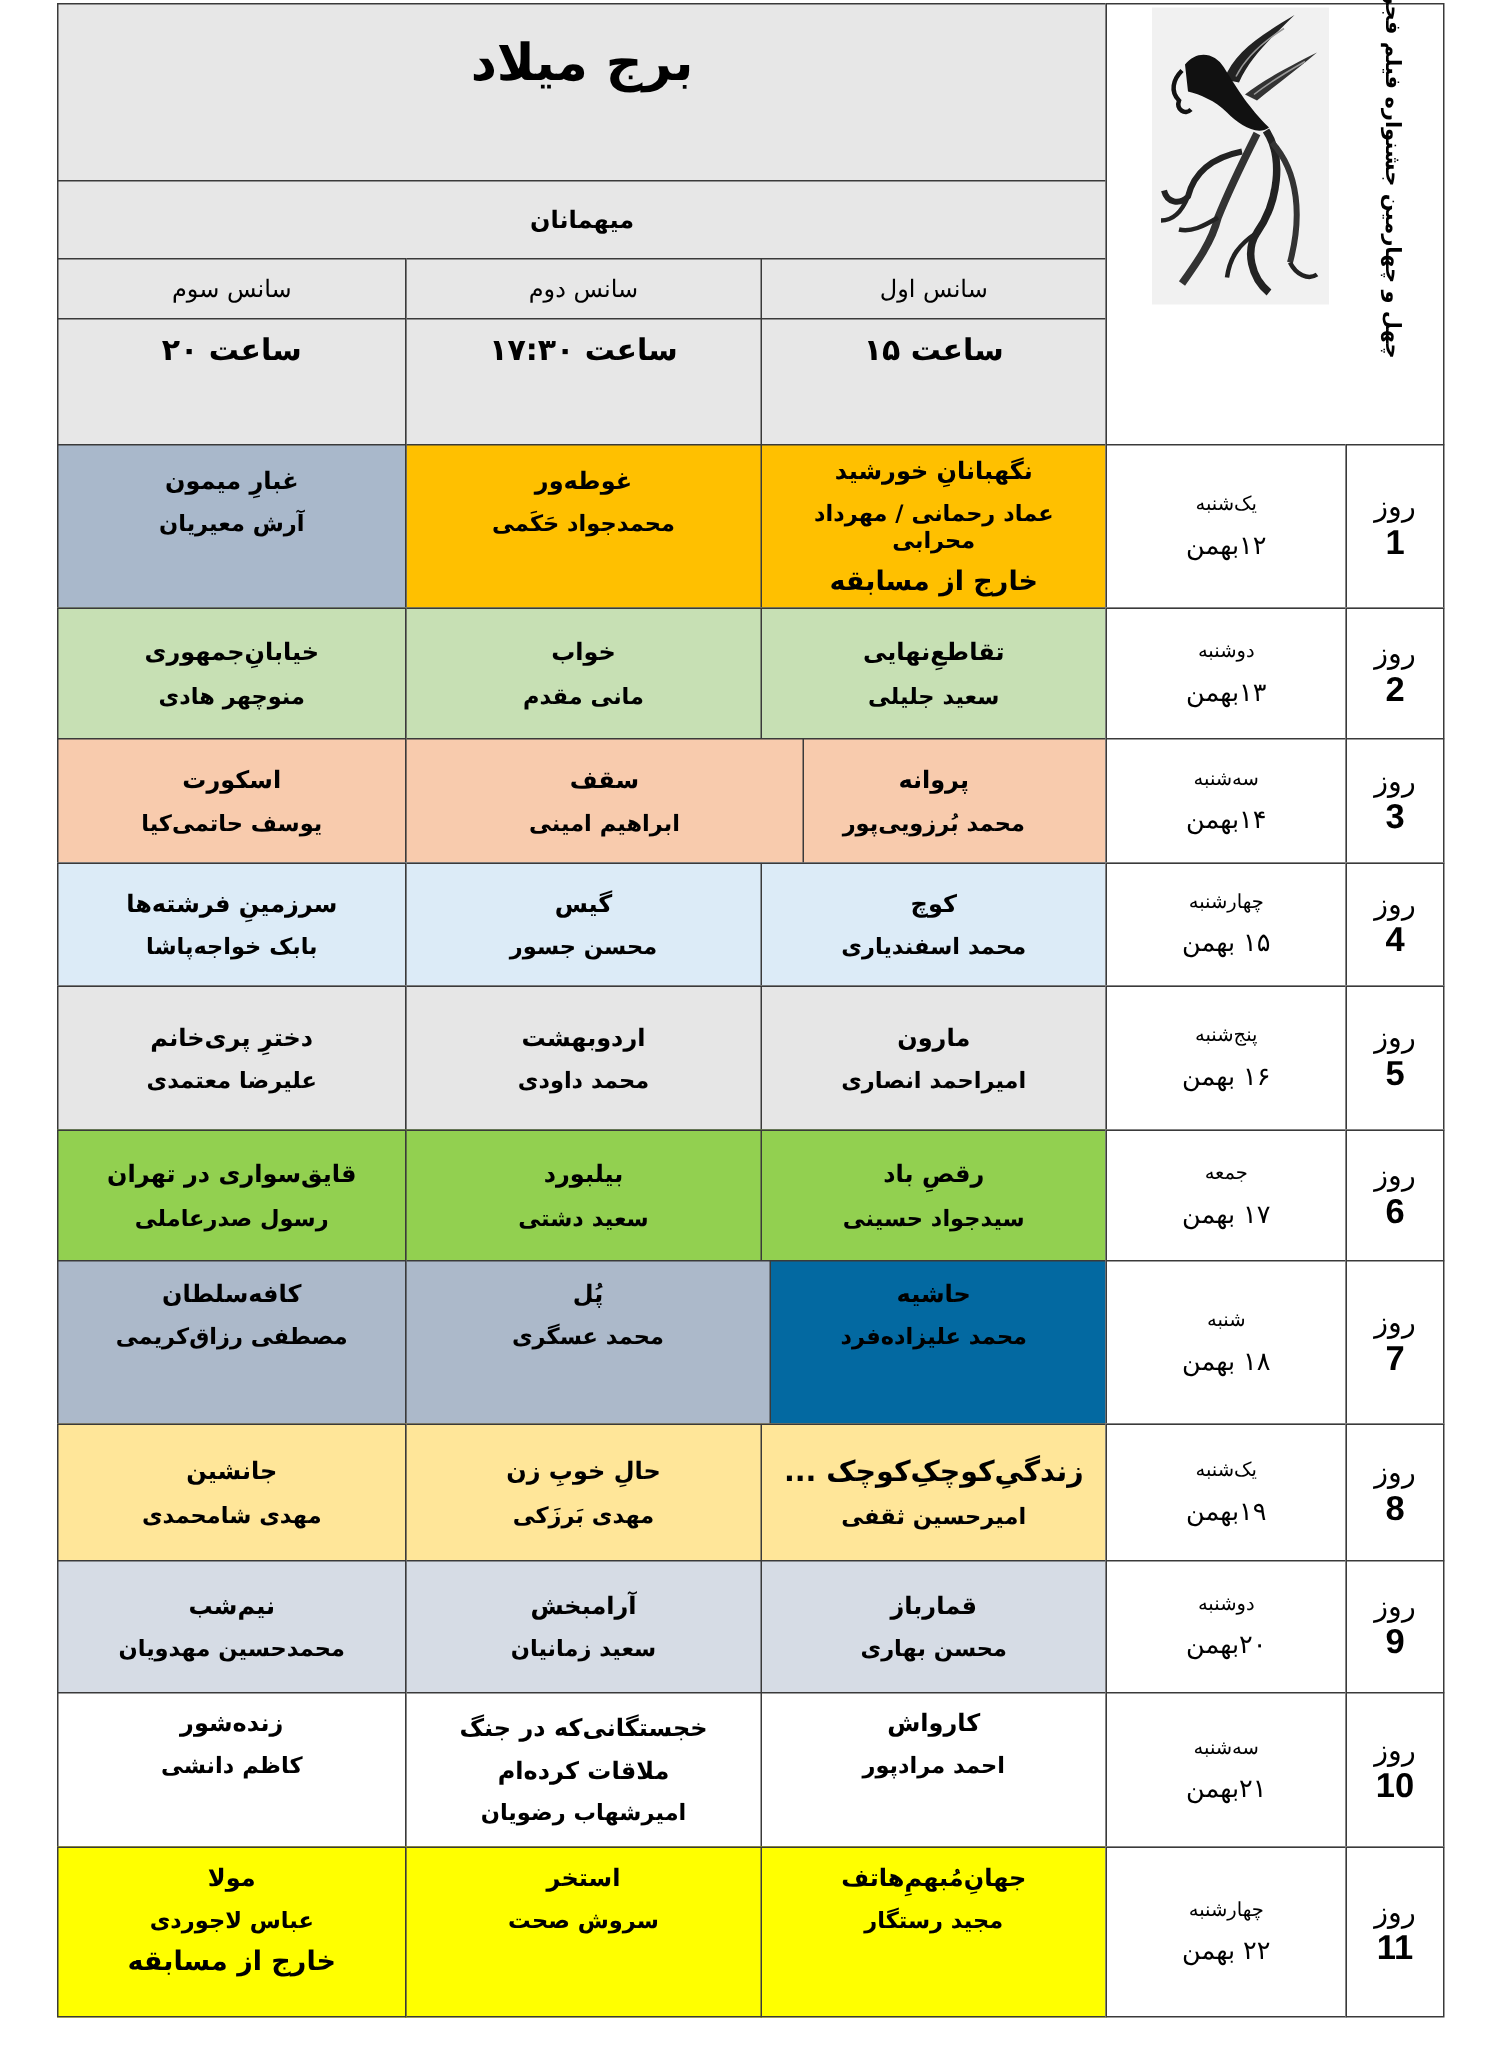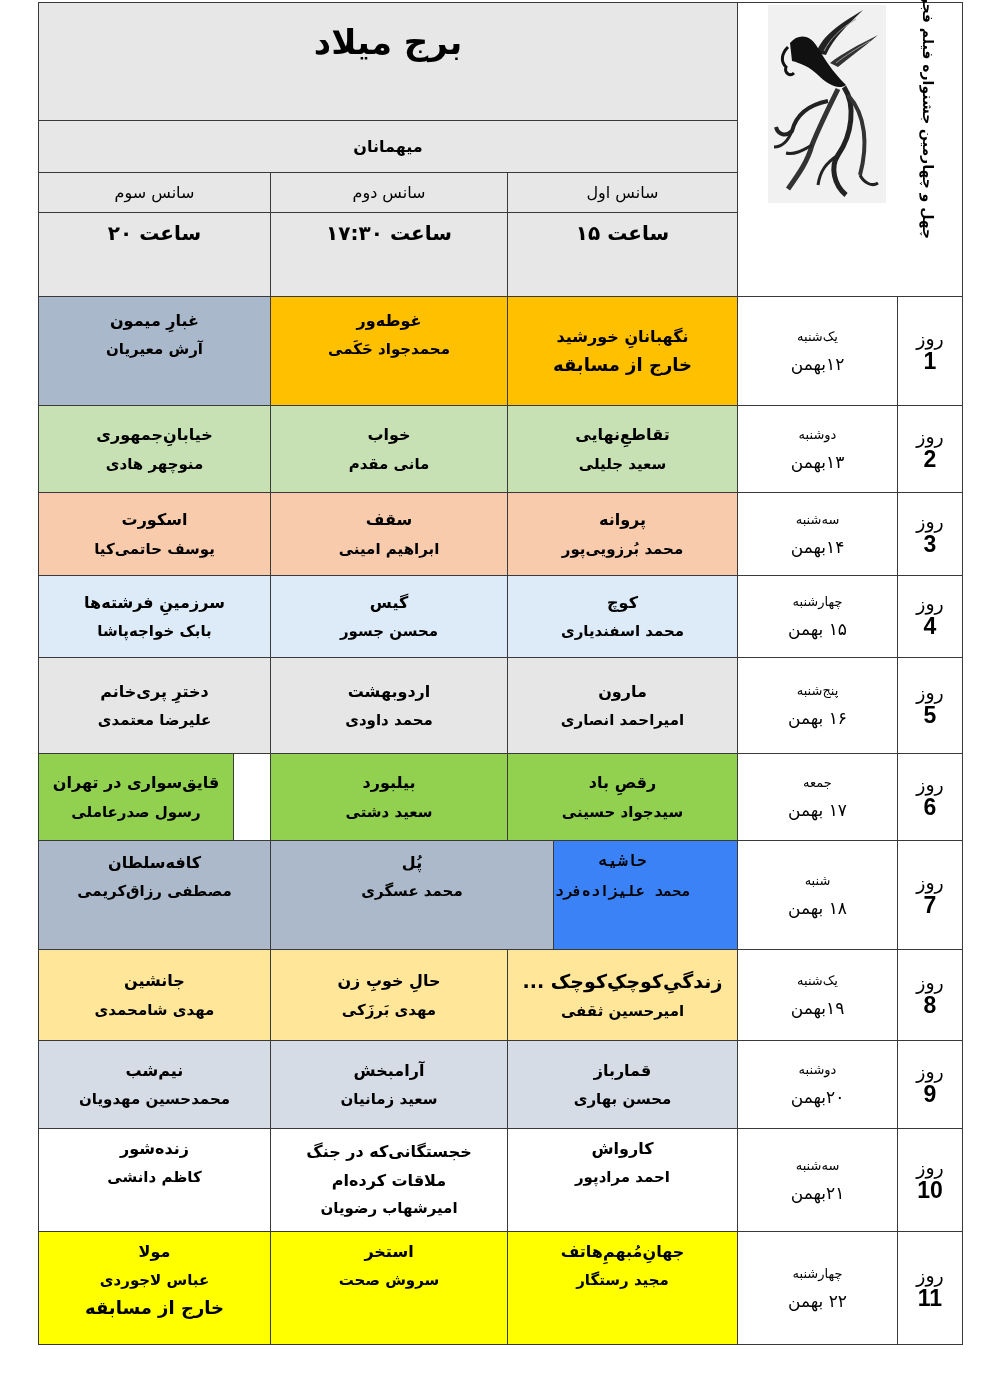--- a/index.html
+++ b/index.html
@@ -77,20 +77,21 @@
         <path d="M92 170 C96 178 104 182 110 178" stroke="#222" stroke-width="3" fill="none"></path>
         <path d="M24 126 C20 136 14 142 6 142" stroke="#222" stroke-width="3" fill="none"></path>
       </svg>
     </div>
     <div class="abs vert" style="left:182px;top:26px;height:210px;">چهل و چهارمین جشنواره فیلم فجر</div>
   </div>
 
   <div>
     <div class="abs b center cellpad" style="left:507px;top:296px;width:231px;height:110px;background:#ffc000;">
       <div class="film">نگهبانانِ خورشید</div>
+      <div class="dir">عماد رحمانی / مهرداد محرابی</div>
       <div class="note">خارج از مسابقه</div>
     </div>
     <div class="abs b center cellpad" style="left:270px;top:296px;width:238px;height:110px;background:#ffc000;justify-content:flex-start;padding-top:14px;">
       <div class="film">غوطه‌ور</div>
       <div class="dir">محمدجواد حَکَمی</div>
     </div>
     <div class="abs b center cellpad" style="left:38px;top:296px;width:233px;height:110px;background:#a9b8cb;justify-content:flex-start;padding-top:14px;">
       <div class="film">غبارِ میمون</div>
       <div class="dir">آرش معیریان</div>
     </div>
@@ -125,21 +126,21 @@
       <div class="roz">روز</div>
       <div class="rozn">2</div>
     </div>
   </div>
 
   <div>
     <div class="abs b center cellpad" style="left:507px;top:492px;width:231px;height:84px;background:#f8cbad;">
       <div class="film">پروانه</div>
       <div class="dir">محمد بُرزویی‌پور</div>
     </div>
-    <div class="abs b center cellpad" style="left:270px;top:492px;width:238px;height:84px;background:#f8cbad;">
+    <div class="abs b center cellpad" style="left:270px;top:492px;width:266px;height:84px;background:#f8cbad;">
       <div class="film">سقف</div>
       <div class="dir">ابراهیم امینی</div>
     </div>
     <div class="abs b center cellpad" style="left:38px;top:492px;width:233px;height:84px;background:#f8cbad;">
       <div class="film">اسکورت</div>
       <div class="dir">یوسف حاتمی‌کیا</div>
     </div>
     <div class="abs b center" style="left:737px;top:492px;width:161px;height:84px;background:#fff;">
       <div class="dayname">سه‌شنبه</div>
       <div class="daydate">۱۴بهمن</div>
@@ -198,40 +199,40 @@
 
   <div>
     <div class="abs b center cellpad" style="left:507px;top:753px;width:231px;height:88px;background:#92d050;">
       <div class="film">رقصِ باد</div>
       <div class="dir">سیدجواد حسینی</div>
     </div>
     <div class="abs b center cellpad" style="left:270px;top:753px;width:238px;height:88px;background:#92d050;">
       <div class="film">بیلبورد</div>
       <div class="dir">سعید دشتی</div>
     </div>
-    <div class="abs b center cellpad" style="left:38px;top:753px;width:196px;height:88px;background:#92d050;">
+    <div class="abs b center cellpad" style="left:38px;top:753px;width:233px;height:88px;background:#92d050;">
       <div class="film">قایق‌سواری در تهران</div>
       <div class="dir">رسول صدرعاملی</div>
     </div>
     <div class="abs b center" style="left:737px;top:753px;width:161px;height:88px;background:#fff;">
       <div class="dayname">جمعه</div>
       <div class="daydate">۱۷ بهمن</div>
     </div>
     <div class="abs b center" style="left:897px;top:753px;width:66px;height:88px;background:#fff;">
       <div class="roz">روز</div>
       <div class="rozn">6</div>
     </div>
   </div>
 
   <div>
-    <div class="abs b center cellpad" style="left:507px;top:840px;width:231px;height:110px;background:#3b82f6;justify-content:flex-start;padding-top:12px;font-family:Liberation Mono, monospace;">
+    <div class="abs b center cellpad" style="left:507px;top:840px;width:231px;height:110px;background:#0369a1;justify-content:flex-start;padding-top:12px;">
       <div class="film">حاشیه</div>
       <div class="dir">محمد علیزاده‌فرد</div>
     </div>
-    <div class="abs b center cellpad" style="left:270px;top:840px;width:284px;height:110px;background:#acb9ca;justify-content:flex-start;padding-top:12px;">
+    <div class="abs b center cellpad" style="left:270px;top:840px;width:244px;height:110px;background:#acb9ca;justify-content:flex-start;padding-top:12px;">
       <div class="film">پُل</div>
       <div class="dir">محمد عسگری</div>
     </div>
     <div class="abs b center cellpad" style="left:38px;top:840px;width:233px;height:110px;background:#acb9ca;justify-content:flex-start;padding-top:12px;">
       <div class="film">کافه‌سلطان</div>
       <div class="dir">مصطفی رزاق‌کریمی</div>
     </div>
     <div class="abs b center" style="left:737px;top:840px;width:161px;height:110px;background:#fff;">
       <div class="dayname">شنبه</div>
       <div class="daydate">۱۸ بهمن</div>

